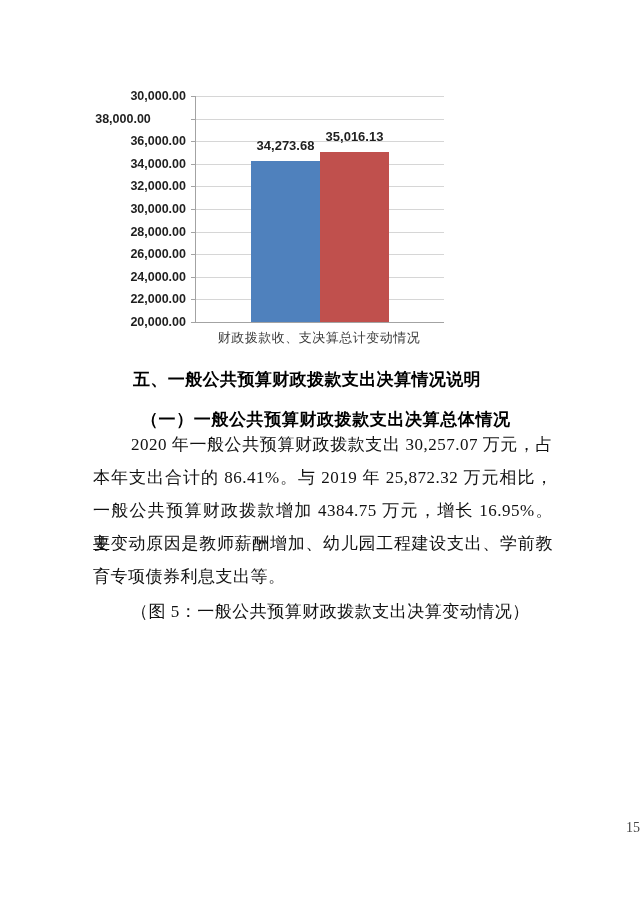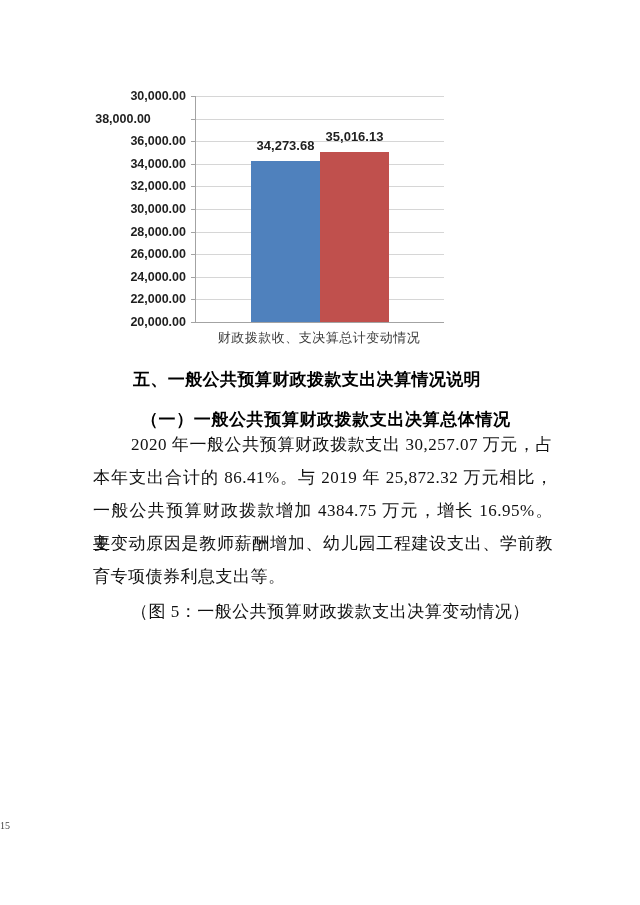--- a/index.html
+++ b/index.html
@@ -63,22 +63,22 @@
     letter-spacing: 0.5px; white-space: nowrap;
   }
   .body-line.justify { text-align: justify; text-align-last: justify; white-space: normal; }
   .body-line.indent { text-indent: 38px; }
   .figure-caption {
     position: absolute; left: 93px; top: 595px; width: 460px;
     font-size: 17px; line-height: 33px; color: #111;
     letter-spacing: 0.5px; text-indent: 38px; white-space: nowrap;
   }
   .page-number {
-    position: absolute; left: 0; top: 820px; width: 640px; text-align: left;
-    font-size: 10px; color: #444; font-family: "Liberation Serif", serif;
+    position: absolute; left: 0; top: 820px; width: 640px; text-align: right;
+    font-size: 14px; color: #444; font-family: "Liberation Serif", serif;
   }
 </style>
 </head>
 <body>
 
 <div class="page">
 
   <div class="chart">
     <div class="plot" id="plot">
         <div class="gridline" style="top: 0px;"></div>

